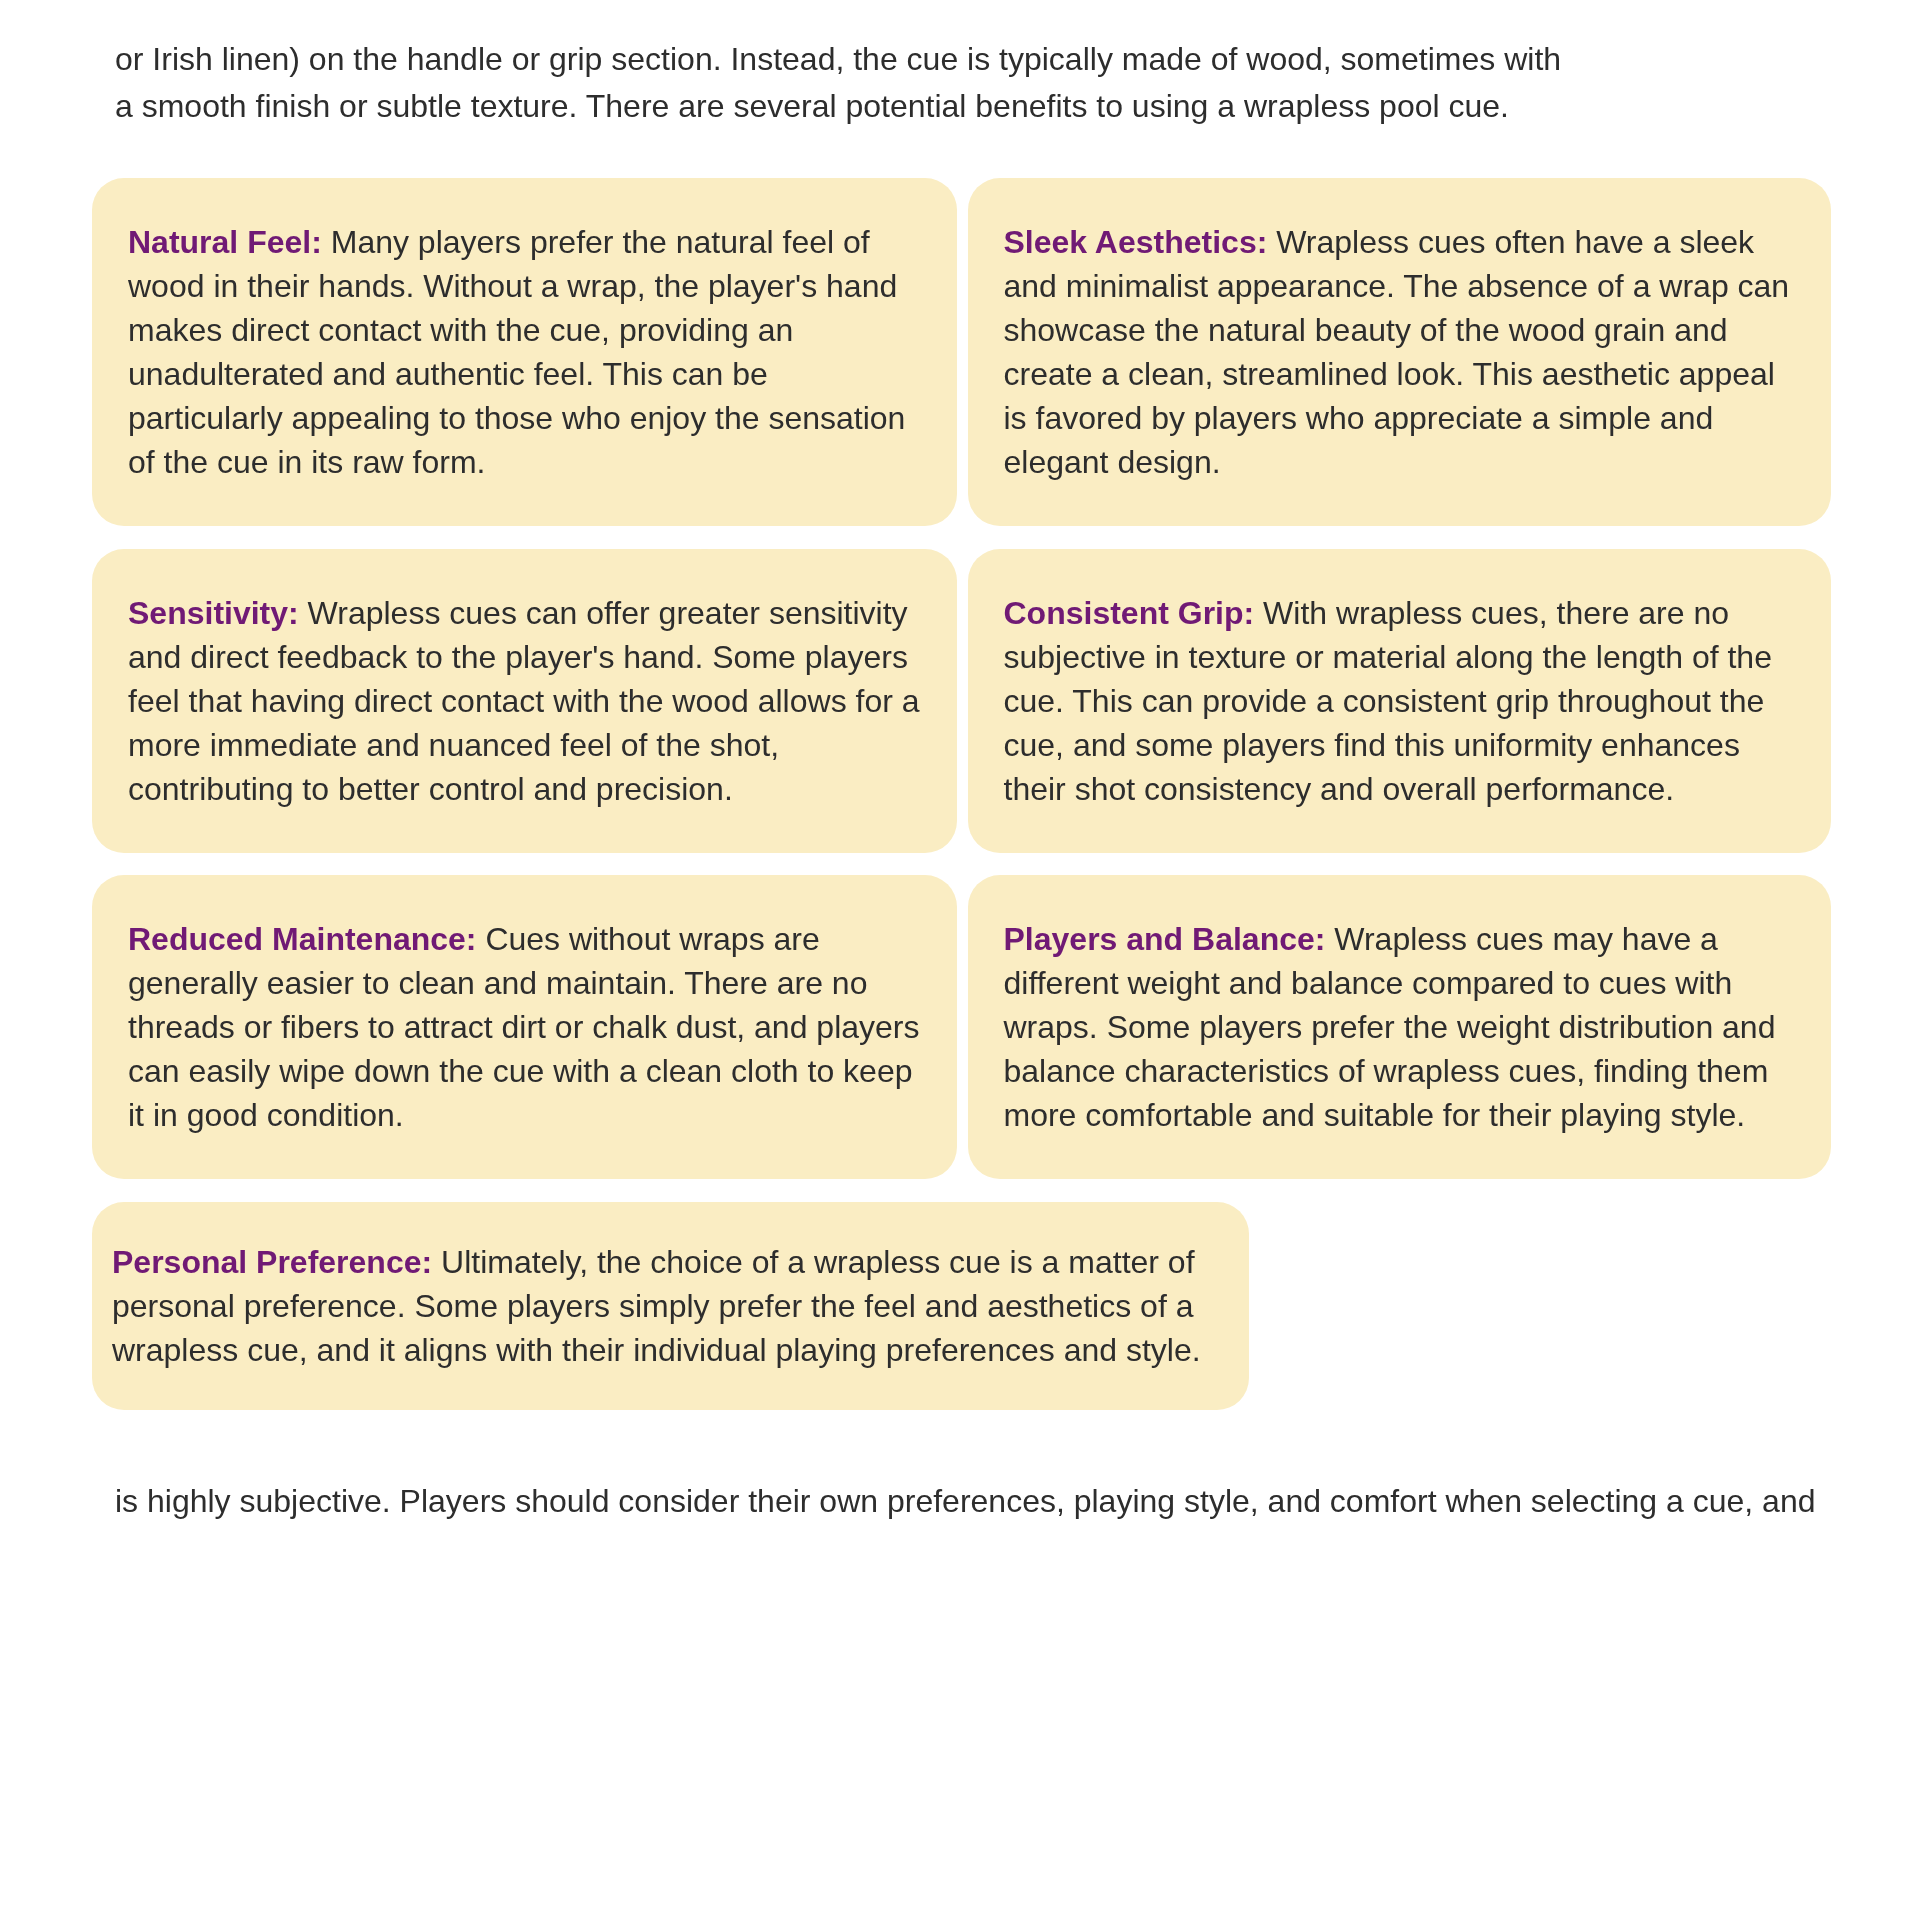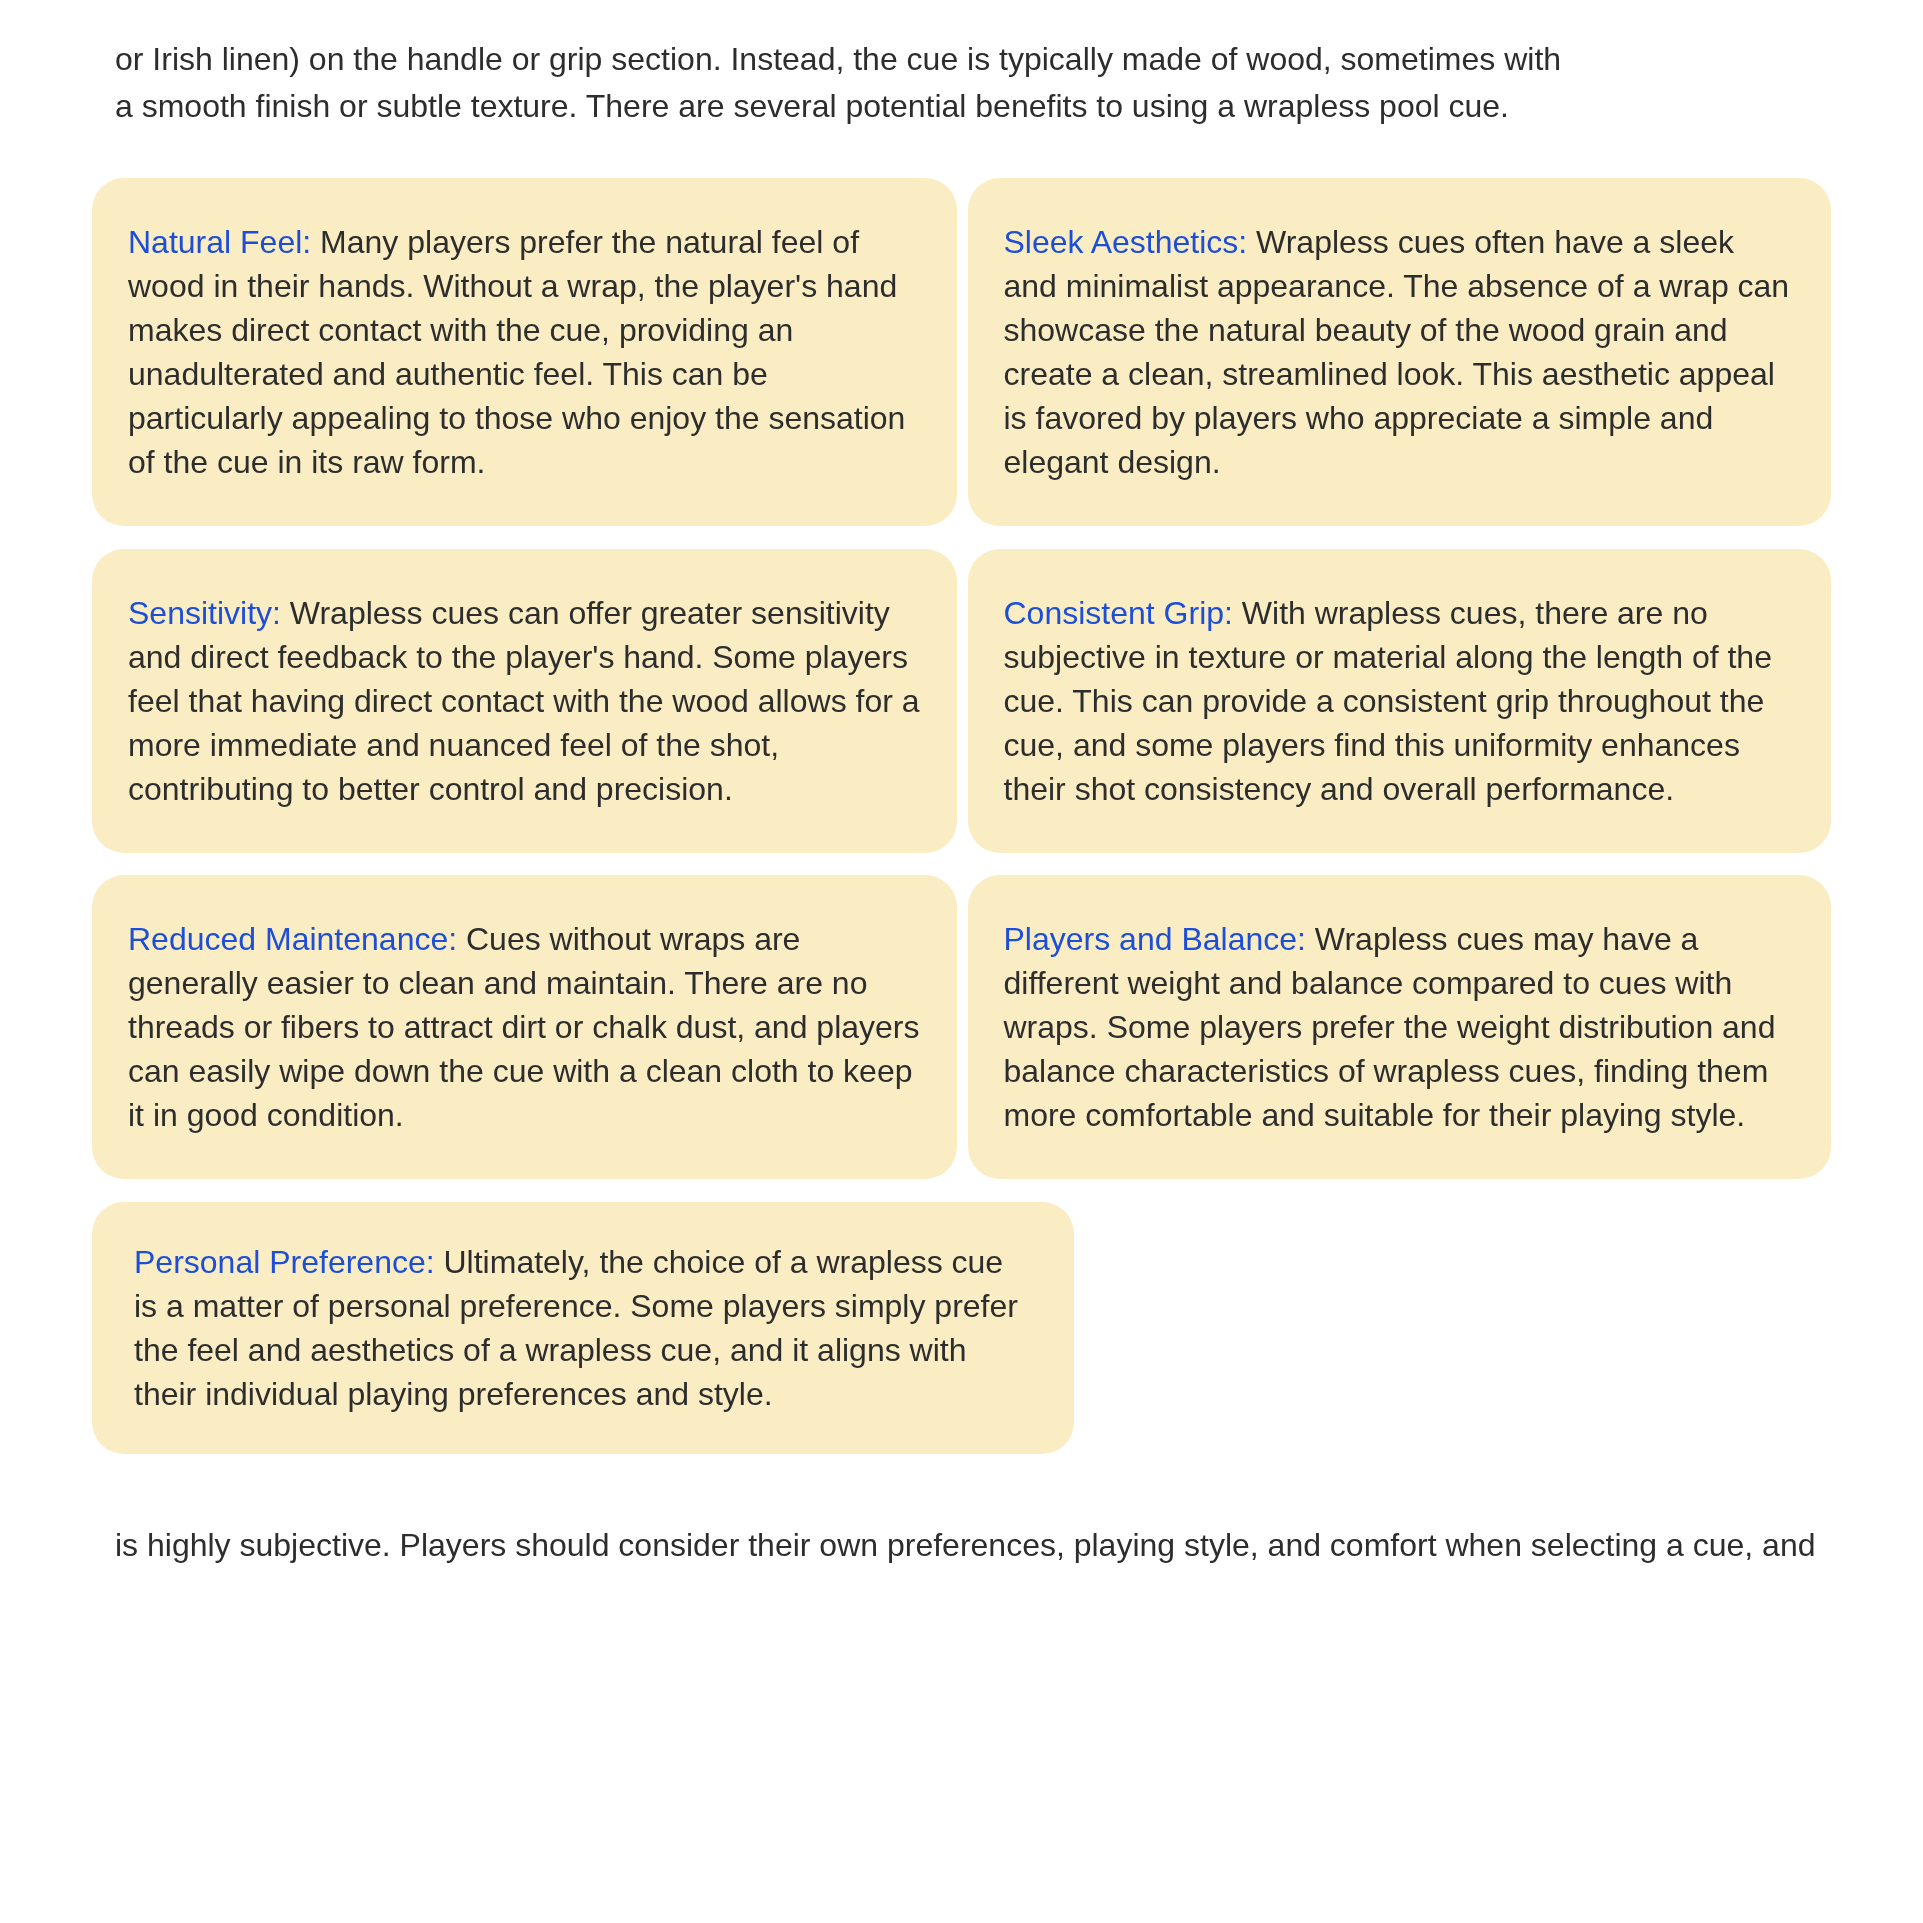--- a/index.html
+++ b/index.html
@@ -37,25 +37,25 @@
   }
   .card {
     background: #faedc3;
     border-radius: 32px;
     padding: 42px 36px;
     font-size: 32px;
     line-height: 44px;
     box-sizing: border-box;
   }
   .card p { margin: 0; }
-  .card b { font-weight: 400; color: #1d4ed8; }
+  .card b { font-weight: 700; color: #701a75; }
   .card.wide {
-    width: 982px;
+    width: 1157px;
     margin: 22.5px 0 0 92px;
-    padding: 38px 42px;
+    padding: 38px 20px;
   }
   .closing {
     margin: 68px 94px 0 115px;
     font-size: 32px;
     line-height: 47px;
     color: #2d2d2d;
   }
 </style>
 </head>
 <body>

